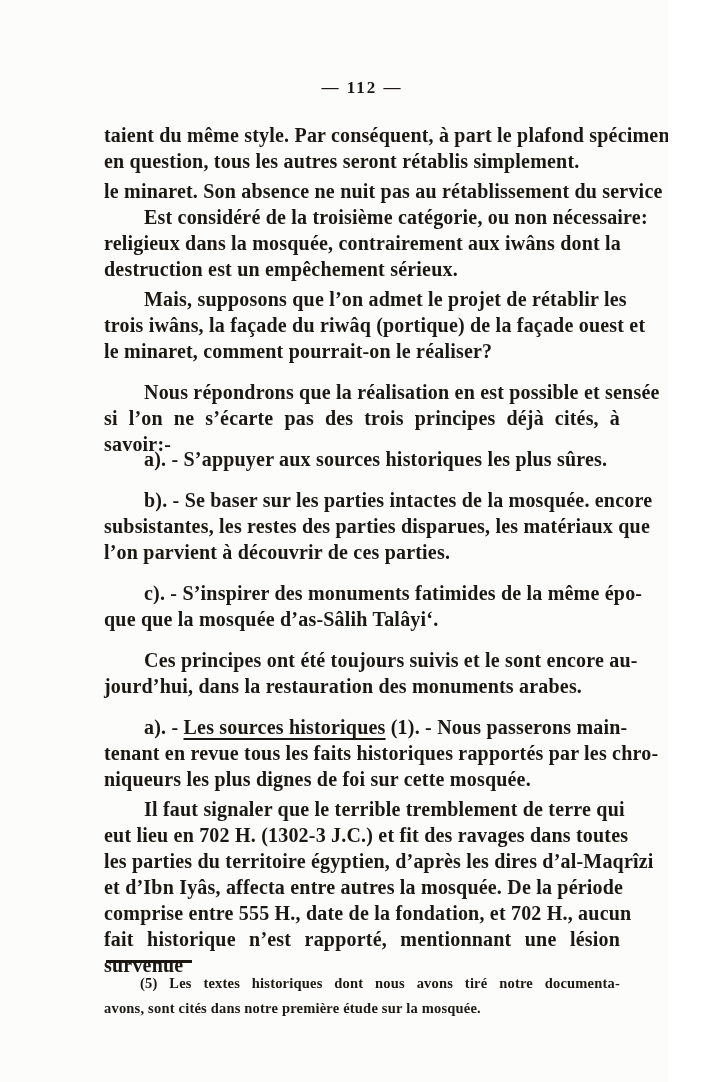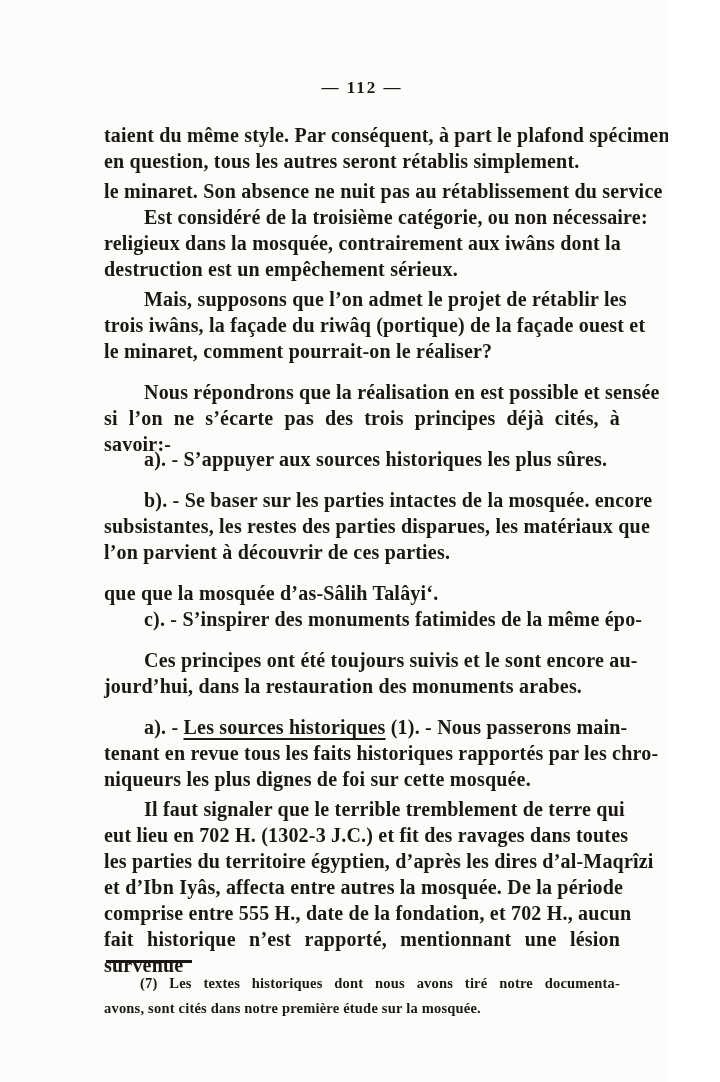--- a/index.html
+++ b/index.html
@@ -94,22 +94,22 @@
         </div>
         <div class="para large">
           <div class="line last indent">a). - S’appuyer aux sources historiques les plus sûres.</div>
         </div>
         <div class="para large">
           <div class="line indent">b). - Se baser sur les parties intactes de la mosquée. encore</div>
           <div class="line">subsistantes, les restes des parties disparues, les matériaux que</div>
           <div class="line last">l’on parvient à découvrir de ces parties.</div>
         </div>
         <div class="para large">
+          <div class="line indent">c). - S’inspirer des monuments fatimides de la même épo-</div>
           <div class="line last">que que la mosquée d’as-Sâlih Talâyi‘.</div>
-          <div class="line indent">c). - S’inspirer des monuments fatimides de la même épo-</div>
         </div>
         <div class="para large">
           <div class="line indent">Ces principes ont été toujours suivis et le sont encore au-</div>
           <div class="line last">jourd’hui, dans la restauration des monuments arabes.</div>
         </div>
         <div class="para large">
           <div class="line indent"><span>a). - </span><span class="u">Les sources historiques</span><span> (1). - Nous passerons main-</span></div>
           <div class="line">tenant en revue tous les faits historiques rapportés par les chro-</div>
           <div class="line last">niqueurs les plus dignes de foi sur cette mosquée.</div>
         </div>
@@ -118,18 +118,18 @@
           <div class="line">eut lieu en 702 H. (1302-3 J.C.) et fit des ravages dans toutes</div>
           <div class="line">les parties du territoire égyptien, d’après les dires d’al-Maqrîzi</div>
           <div class="line">et d’Ibn Iyâs, affecta entre autres la mosquée. De la période</div>
           <div class="line">comprise entre 555 H., date de la fondation, et 702 H., aucun</div>
           <div class="line last">fait historique n’est rapporté, mentionnant une lésion survenue</div>
         </div>
       </div>
     <div class="footnote">
       <div class="footnote-rule"></div>
       <div>
-          <div class="fn-line indent">(7) Les textes historiques dont nous avons tiré notre documenta-</div>
+          <div class="fn-line indent">(5) Les textes historiques dont nous avons tiré notre documenta-</div>
           <div class="fn-line last">avons, sont cités dans notre première étude sur la mosquée.</div>
         </div>
     </div>
   </div>
 </div>
 
 </body></html>

